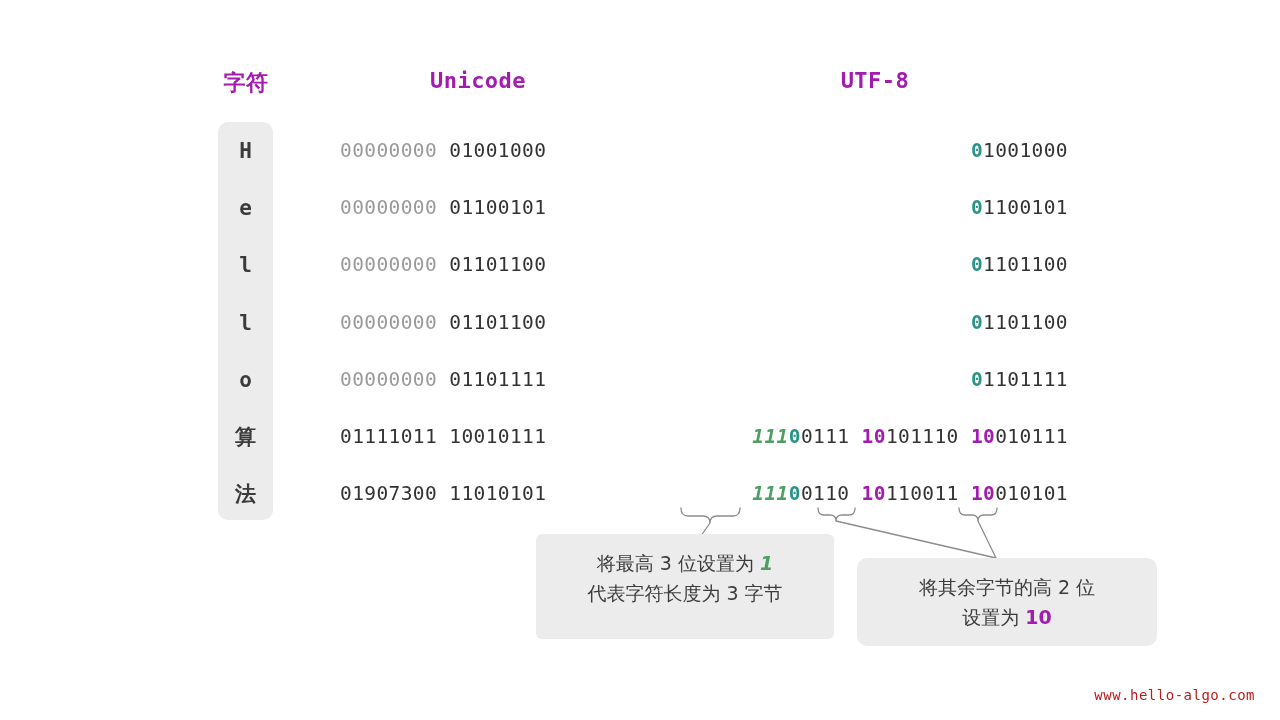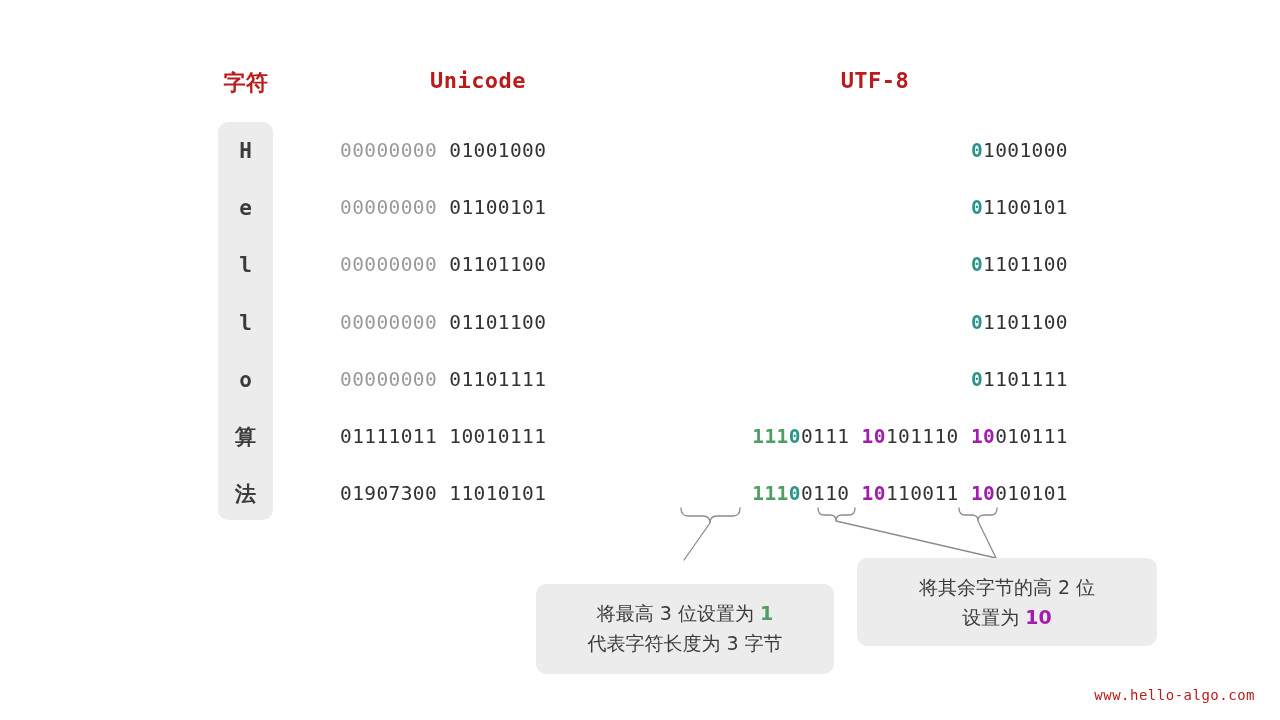--- a/index.html
+++ b/index.html
@@ -19,21 +19,21 @@
     width: 1280px;
     height: 720px;
   }
 
   
   .col-header {
     position: absolute;
     font-family: "DejaVu Sans Mono", "Liberation Mono", monospace;
     font-weight: bold;
     font-size: 22px;
-    color: #b91c1c;
+    color: #a21caf;
     letter-spacing: 0.5px;
     white-space: nowrap;
   }
   #hdr-char  { left: 218px; top: 68px; width: 56px; text-align: center; }
   #hdr-uni   { left: 340px; top: 68px; width: 276px; text-align: center; }
   #hdr-utf   { left: 760px; top: 68px; width: 230px; text-align: center; }
 
   
   #char-panel {
     position: absolute;
@@ -66,38 +66,38 @@
     font-size: 19.5px;
     color: #333333;
     white-space: pre;
     letter-spacing: 0.4px;
   }
   .uni-cell { left: 340px; width: 276px; text-align: left; }
   .utf-cell { left: 676px; width: 392px; text-align: right; }
 
   .pad   { color: #9a9a9a; }
   .teal  { color: #2b9488; font-weight: bold; }
-  .green { color: #4d9e63; font-weight: bold; }
+  .green { color: #4d9e63; font-weight: bold; font-style: italic; }
   .blue  { color: #a21caf; font-weight: bold; }
   .dark  { color: #333333; }
 
   
   .note {
     position: absolute;
     background: #ececec;
     border-radius: 10px;
     font-family: "DejaVu Sans", "Liberation Sans", sans-serif;
     font-size: 19px;
     color: #3b3b3b;
     text-align: center;
     box-sizing: border-box;
     padding-top: 14px;
     line-height: 30px;
   }
-  #note-1 { left: 536px; top: 584px; width: 298px; height: 90px; }
+  #note-1 { left: 536px; top: 534px; width: 298px; height: 105px; border-radius: 6px; }
   #note-2 { left: 857px; top: 558px; width: 300px; height: 88px; }
   .note .green, .note .blue { font-weight: bold; }
   .note-line { display: block; white-space: pre; }
 
   
   #connectors {
     position: absolute;
     left: 0; top: 0;
     width: 1280px; height: 720px;
     pointer-events: none;

